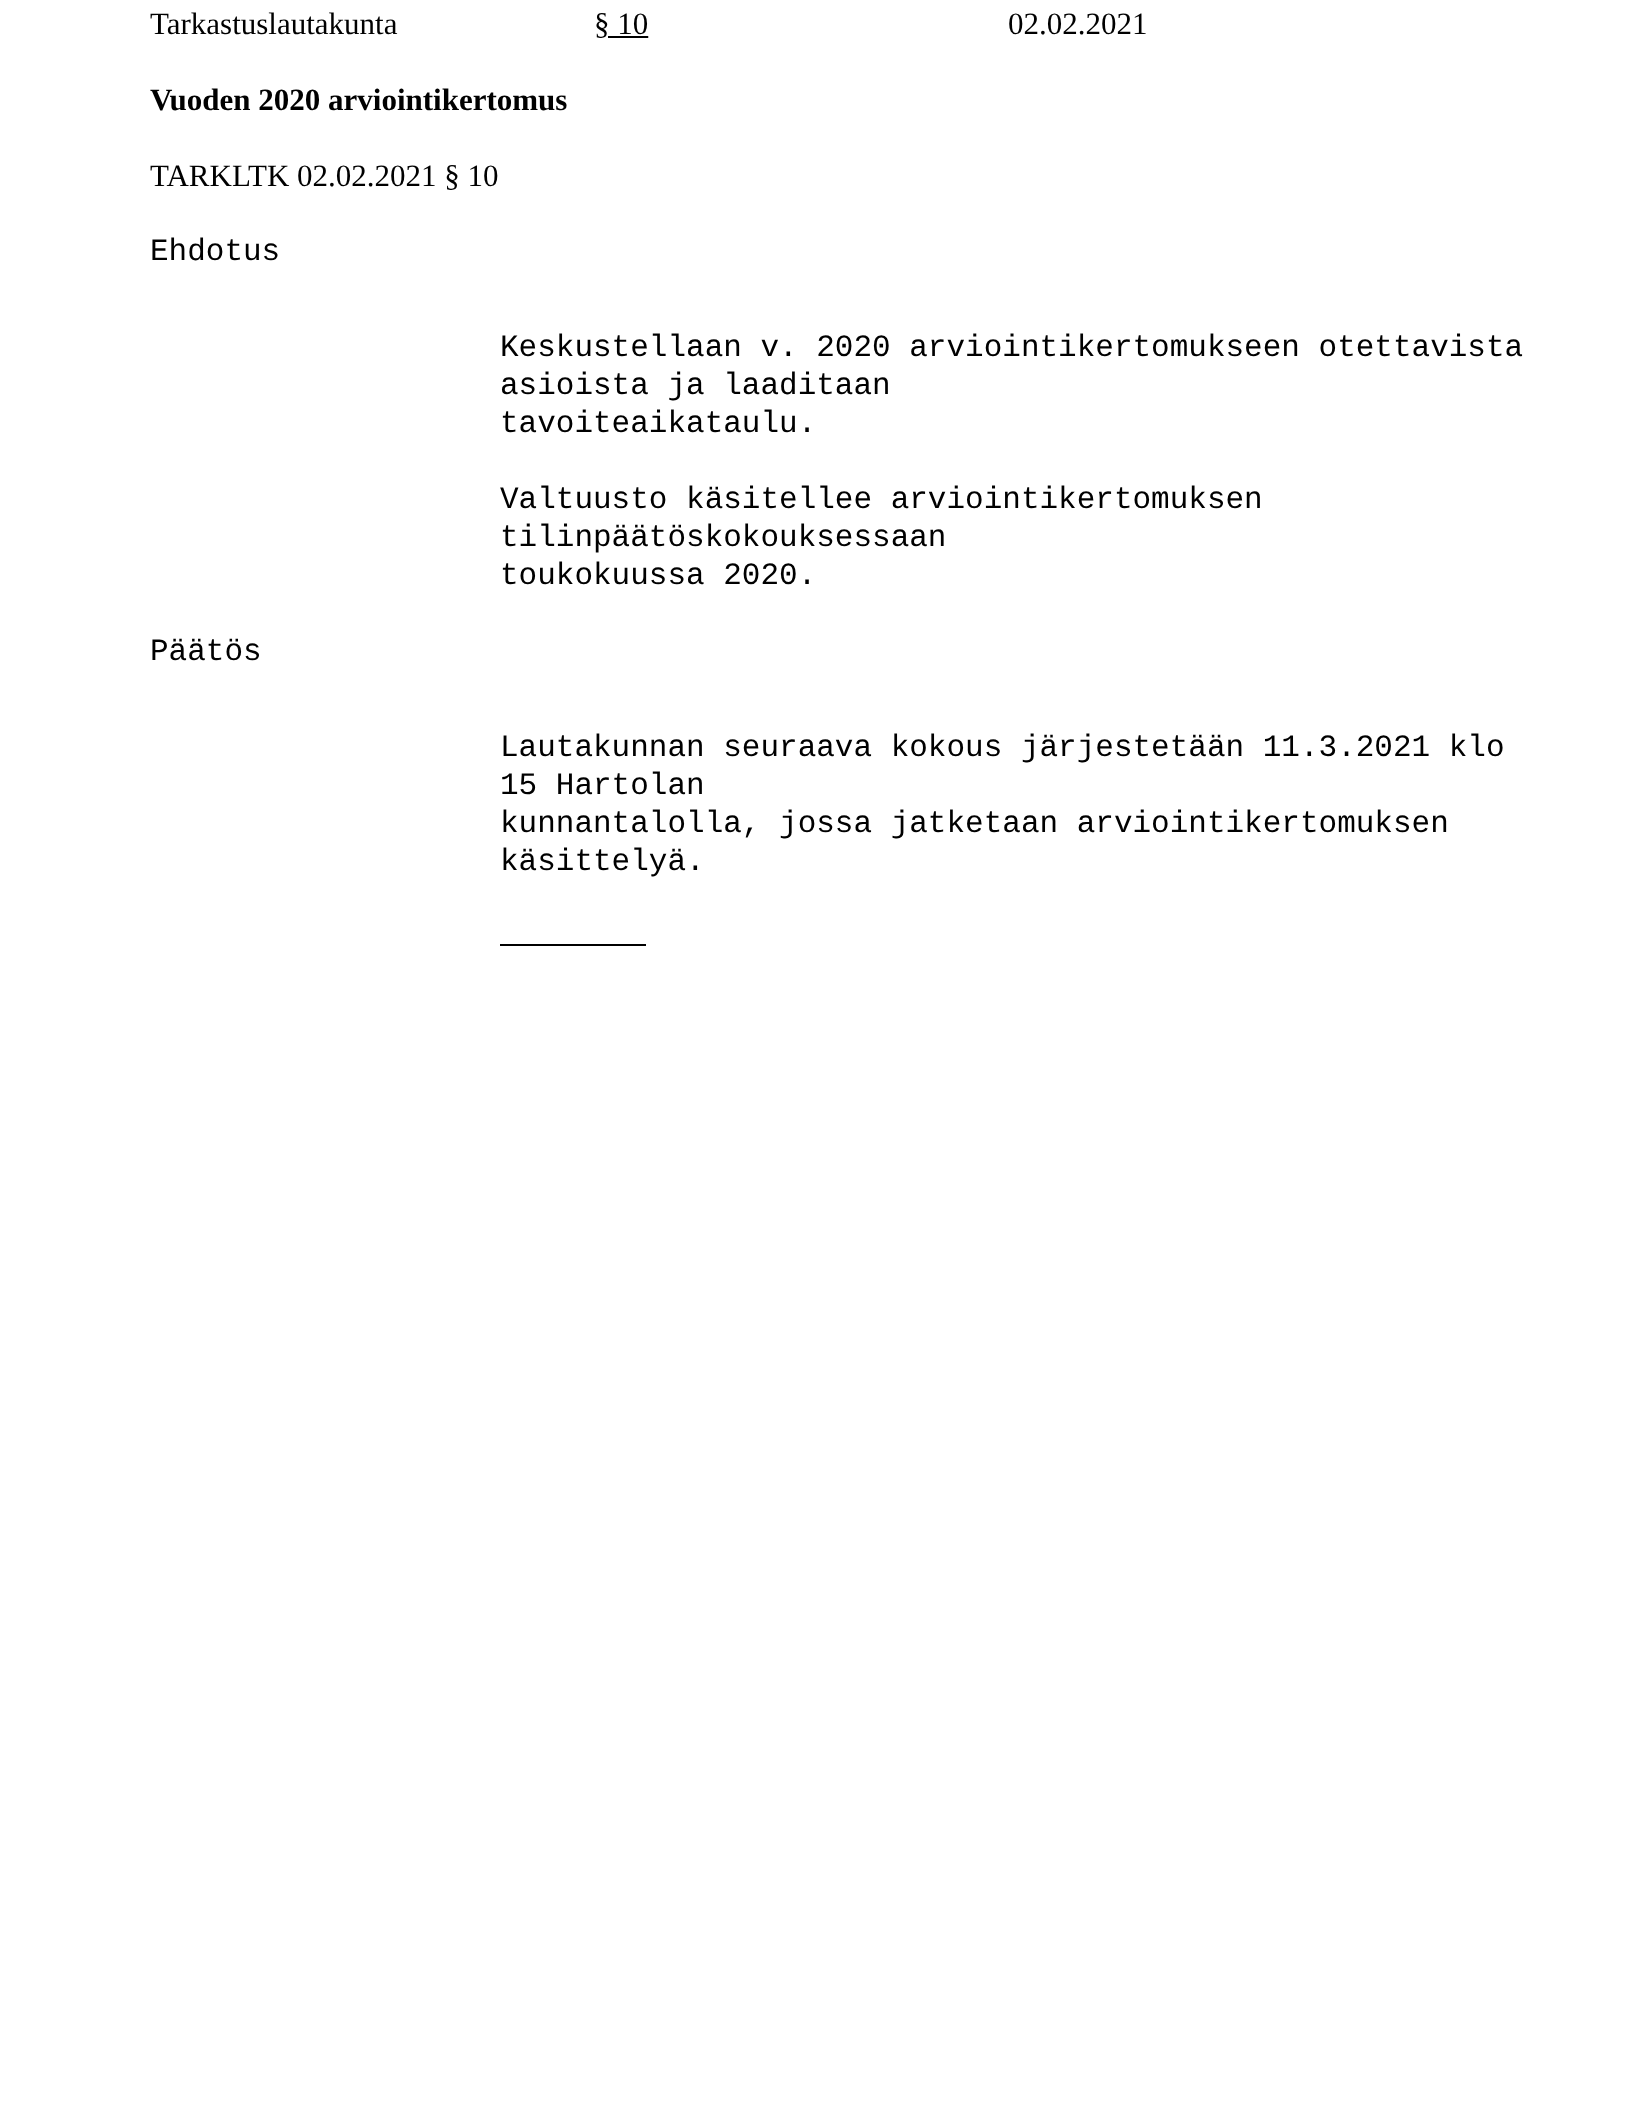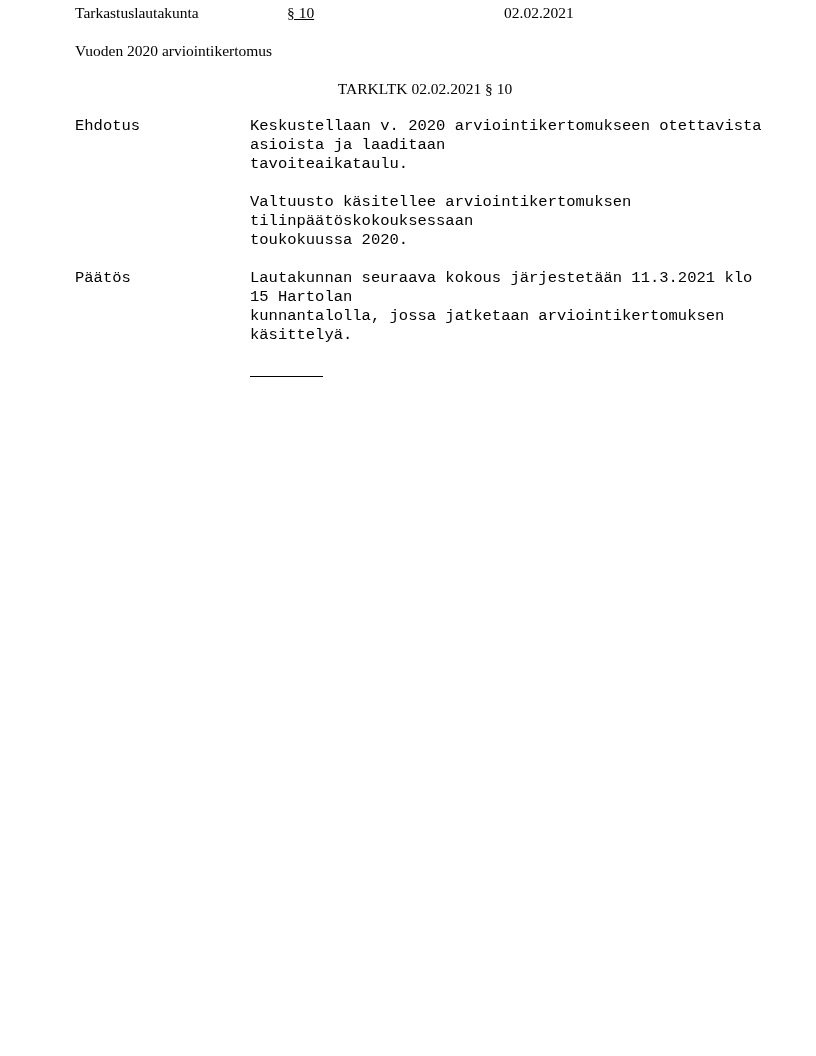--- a/index.html
+++ b/index.html
@@ -19,47 +19,47 @@
     box-sizing: border-box;
     padding: 3px 41px 0 75px;
     overflow: hidden;
   }
   .doc-header {
     position: relative;
     height: 19px;
     margin-bottom: 19px;
   }
   .doc-header .committee { position: absolute; left: 0; top: 0; white-space: nowrap; }
-  .doc-header .section-no { position: absolute; left: 212px; top: 0; white-space: nowrap; text-decoration: underline; }
+  .doc-header .section-no { position: absolute; left: 222px; top: 0; white-space: nowrap; text-decoration: underline; }
   .doc-header .hdr-date { position: absolute; left: 429px; top: 0; white-space: nowrap; }
   .doc-title {
-    font-weight: normal;
+    font-weight: bold;
     height: 19px;
     margin: 4px 0 19px 0;
     white-space: nowrap;
   }
   .reference {
     height: 19px;
     margin: 0 0 19px 0;
     white-space: nowrap;
-    text-align: center;
   }
   .section {
     display: flex;
     align-items: flex-start;
     margin: 0 0 19px 0;
     font-family: Liberation Mono, monospace;
   }
   .section .label {
     flex: 0 0 175px;
     white-space: nowrap;
   }
   .section .body {
     flex: 0 0 520px;
     max-width: 520px;
+    margin-top: 48px;
   }
   .section .body p {
     margin: 0 0 19px 0;
     white-space: pre-line;
   }
   .section .body p:last-child {
     margin-bottom: 0;
   }
   .signature-rule {
     margin-left: 175px;

